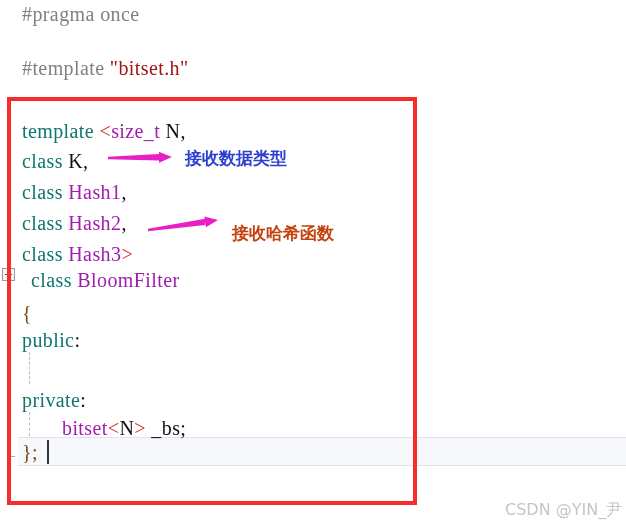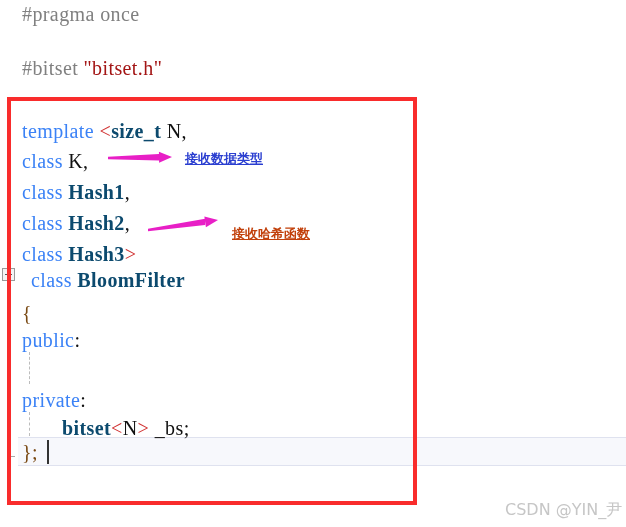--- a/index.html
+++ b/index.html
@@ -31,22 +31,22 @@
     font-family: "Liberation Serif", "DejaVu Serif", serif;
     font-size: 20px;
     line-height: 20px;
     letter-spacing: 0.4px;
     color: #000000;
   }
 
   
   .tok-pp       { color: #808080; }   
   .tok-str      { color: #a31515; }   
-  .tok-kw       { color: #3b82f6; }   
-  .tok-type     { color: #0c4a6e; font-weight: bold; }   
+  .tok-kw       { color: #0f766e; }   
+  .tok-type     { color: #a21caf; }   
   .tok-plain    { color: #111111; }   
   .tok-angle    { color: #d03030; }   
   .tok-brace    { color: #7a4a14; }   
 
   
   #red-box {
     position: absolute;
     left: 7px;
     top: 97px;
     width: 410px;
@@ -124,26 +124,25 @@
   
   .arrow-svg {
     position: absolute;
     overflow: visible;
   }
 
   
   .cn-note {
     position: absolute;
     font-family: "DejaVu Sans", "Liberation Sans", sans-serif;
-    font-size: 13px;
+    font-size: 17px;
     line-height: 17px;
     font-weight: 700;
     color: #2b3fd0;
     white-space: pre;
-    text-decoration: underline;
   }
 
   
   #watermark {
     position: absolute;
     left: 505px;
     top: 503px;
     font-family: "DejaVu Sans", "Liberation Sans", sans-serif;
     font-size: 16px;
     line-height: 14px;
@@ -162,21 +161,21 @@
   <div id="fold-line"></div>
   <div id="fold-line-foot"></div>
 
   <div id="indent-guides">
       <div class="indent-guide" style="left: 29px; top: 352px; height: 32px;"></div>
       <div class="indent-guide" style="left: 29px; top: 412px; height: 24px;"></div>
     </div>
 
   <div id="code-lines">
       <div class="code-line" style="top: 4px;"><span class="tok-pp">#pragma once</span></div>
-      <div class="code-line" style="top: 58px;"><span class="tok-pp">#bitset </span><span class="tok-str">"bitset.h"</span></div>
+      <div class="code-line" style="top: 58px;"><span class="tok-pp">#template </span><span class="tok-str">"bitset.h"</span></div>
       <div class="code-line" style="top: 121px;"><span class="tok-kw">template </span><span class="tok-angle">&lt;</span><span class="tok-type">size_t</span><span class="tok-plain"> N,</span></div>
       <div class="code-line" style="top: 151px;"><span class="tok-kw">class </span><span class="tok-plain">K,</span></div>
       <div class="code-line" style="top: 182px;"><span class="tok-kw">class </span><span class="tok-type">Hash1</span><span class="tok-plain">,</span></div>
       <div class="code-line" style="top: 213px;"><span class="tok-kw">class </span><span class="tok-type">Hash2</span><span class="tok-plain">,</span></div>
       <div class="code-line" style="top: 244px; text-align: right;"><span class="tok-kw">class </span><span class="tok-type">Hash3</span><span class="tok-angle">&gt;</span></div>
       <div class="code-line" style="top: 270px; left: 31px;"><span class="tok-kw">class </span><span class="tok-type">BloomFilter</span></div>
       <div class="code-line" style="top: 303px; left: 22px;"><span class="tok-brace">{</span></div>
       <div class="code-line" style="top: 330px; text-align: right;"><span class="tok-kw">public</span><span class="tok-plain">:</span></div>
       <div class="code-line" style="top: 390px;"><span class="tok-kw">private</span><span class="tok-plain">:</span></div>
       <div class="code-line" style="top: 418px; left: 62px;"><span class="tok-type">bitset</span><span class="tok-angle">&lt;</span><span class="tok-plain">N</span><span class="tok-angle">&gt;</span><span class="tok-plain"> _bs;</span></div>

